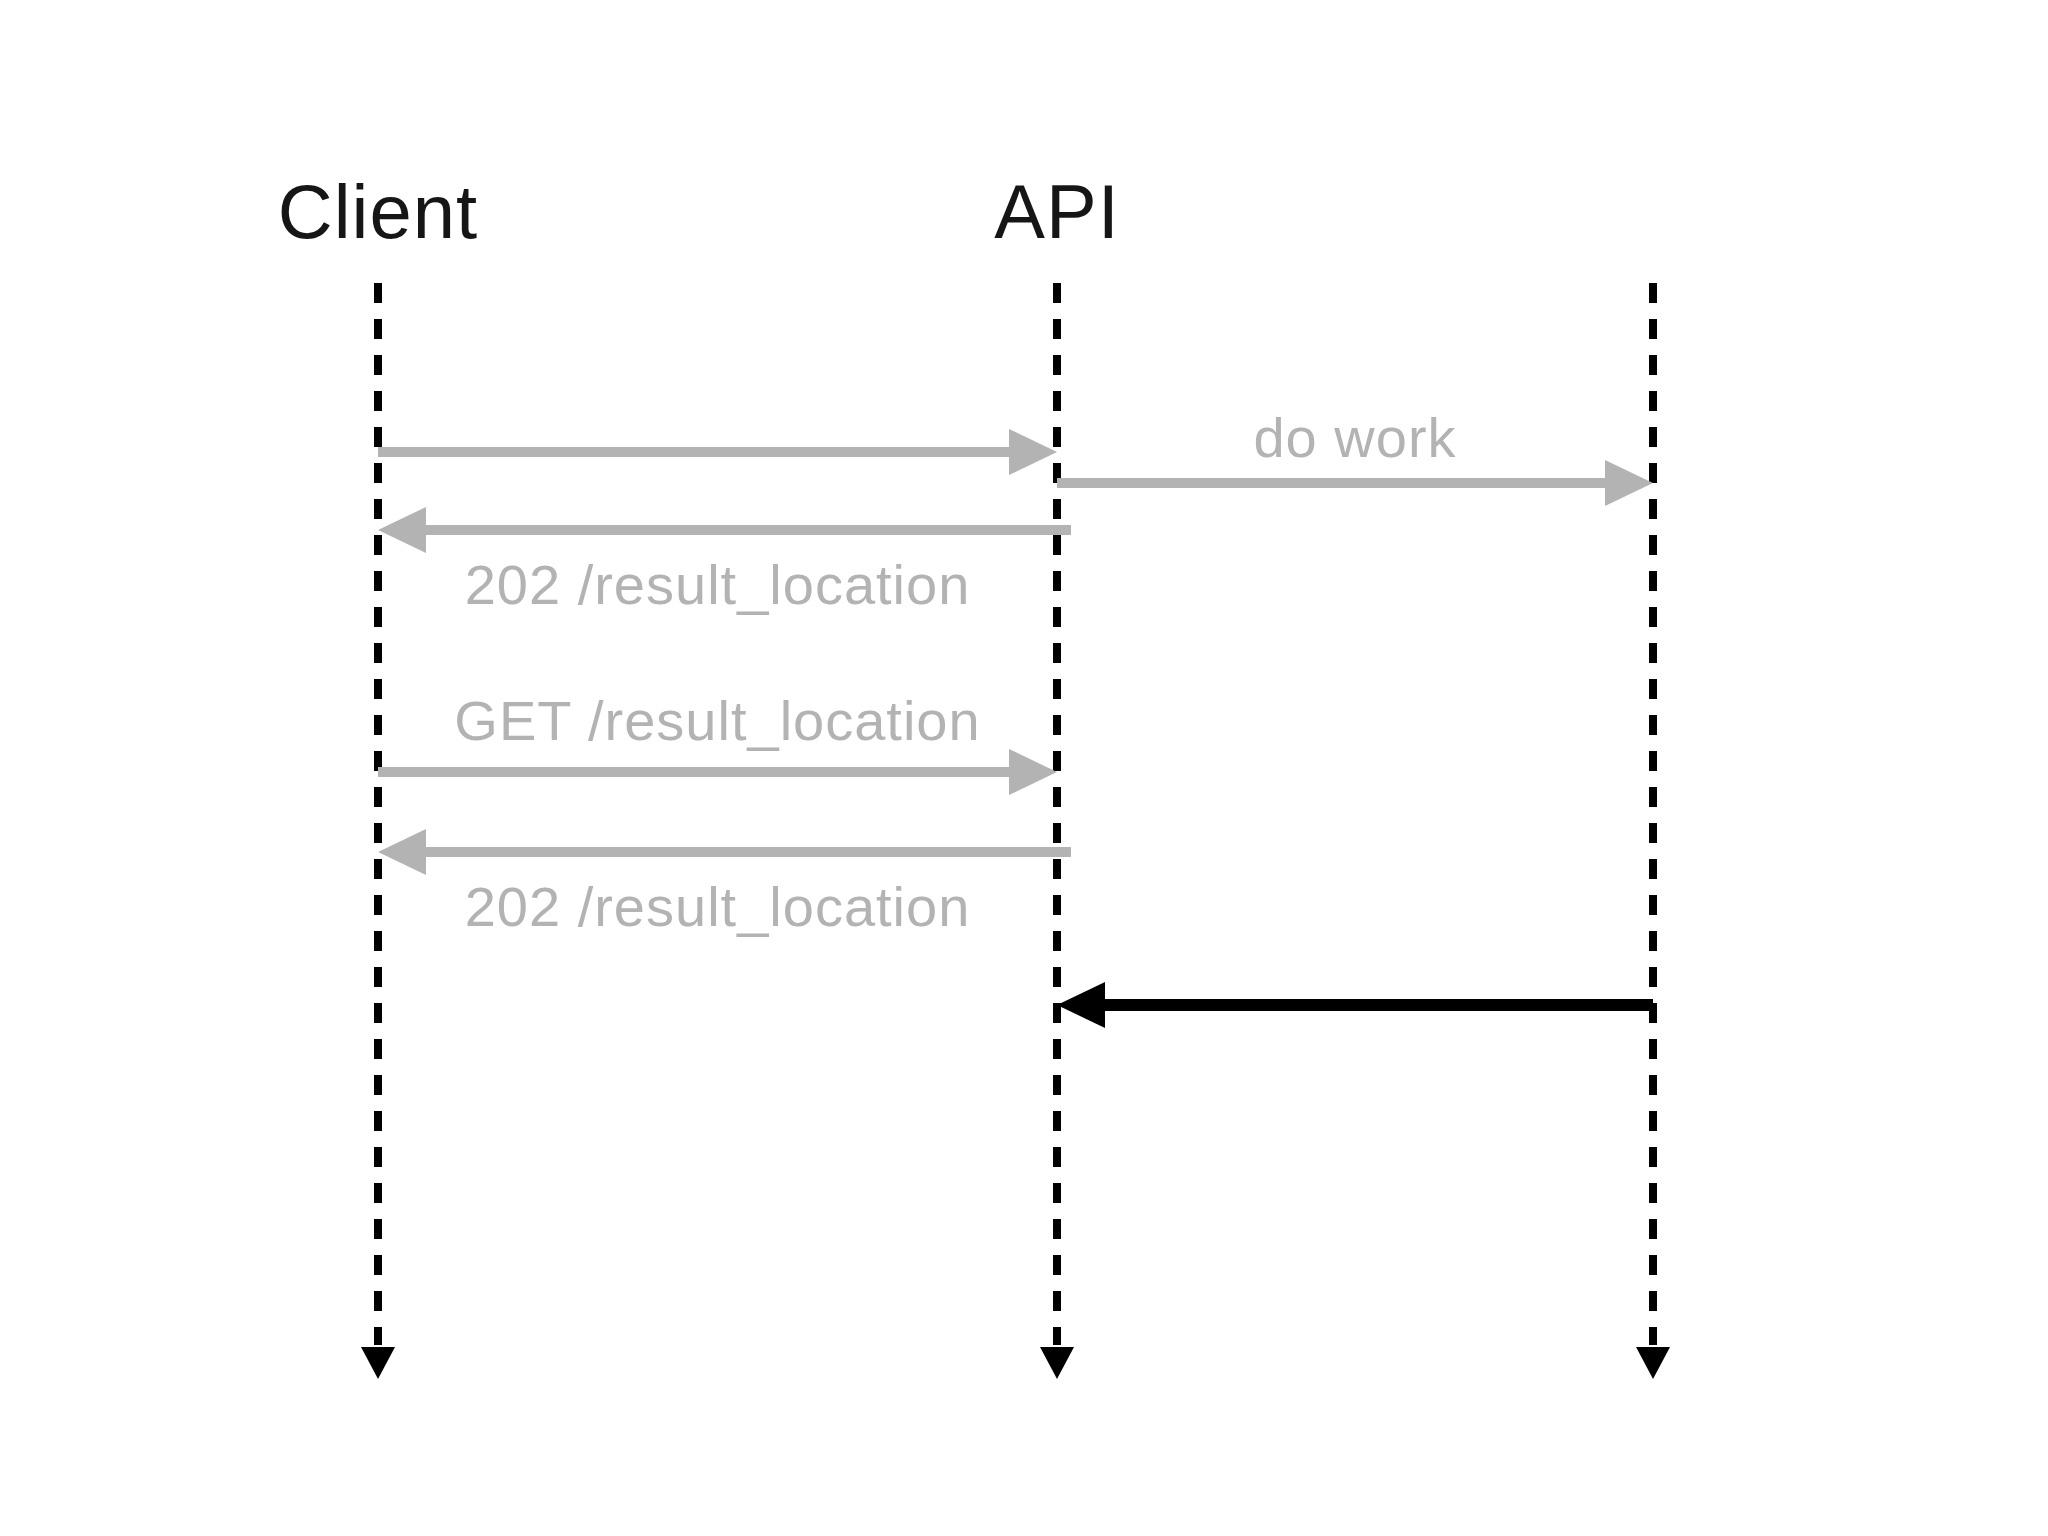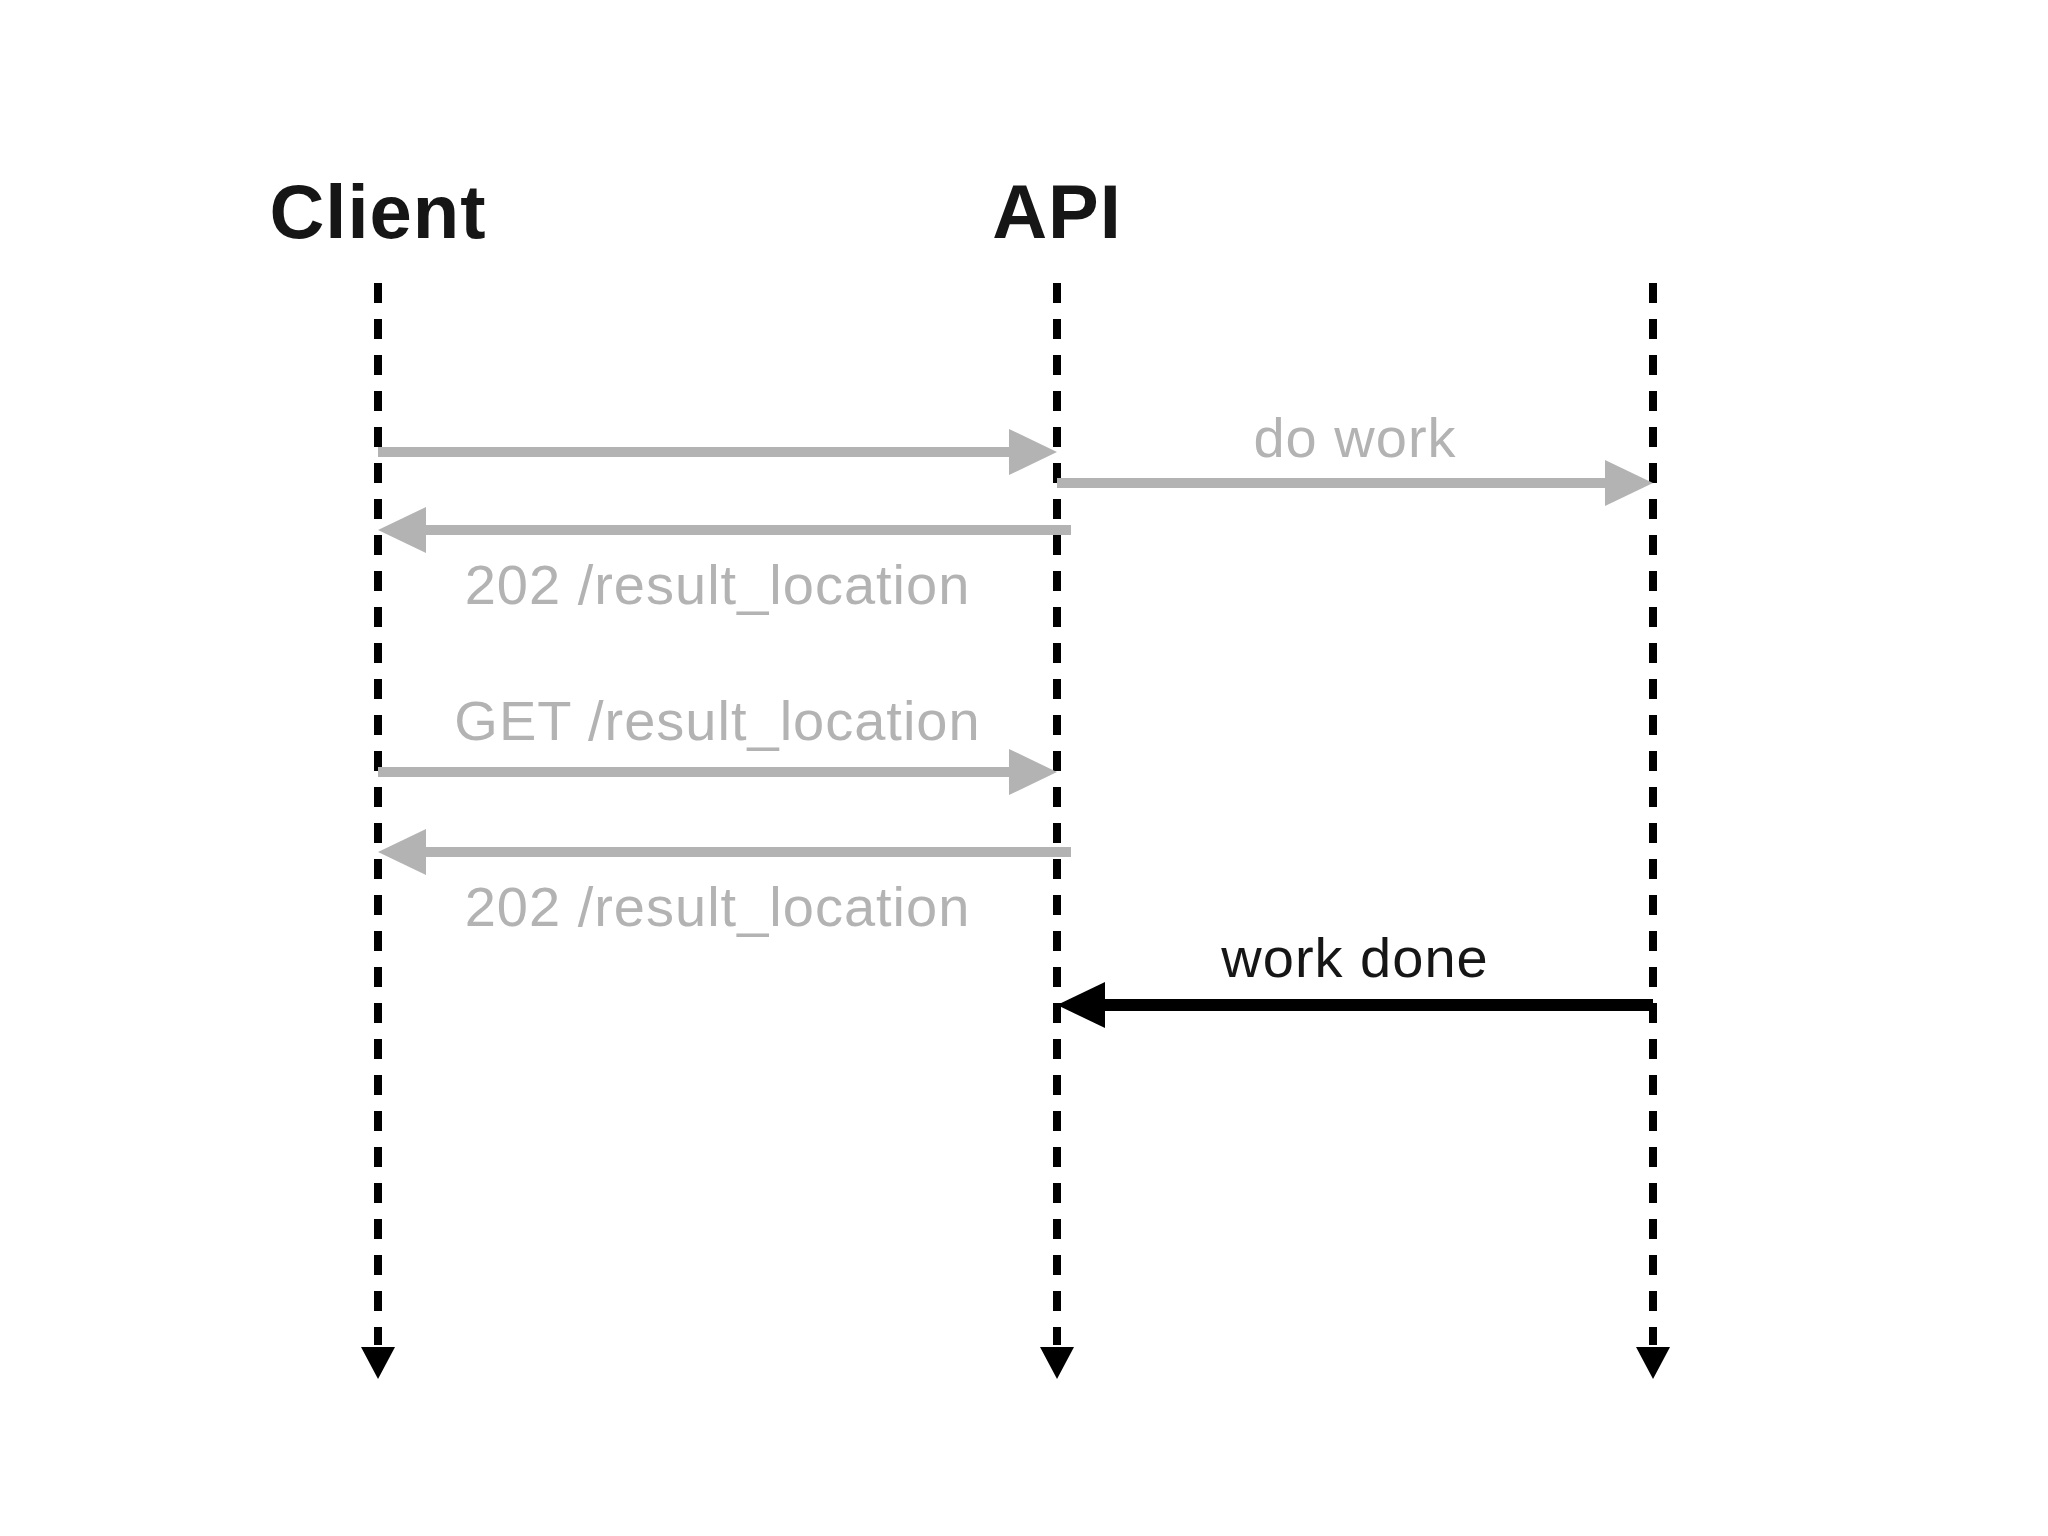--- a/index.html
+++ b/index.html
@@ -15,21 +15,21 @@
     overflow: hidden;
     font-family: "Liberation Sans", "DejaVu Sans", sans-serif;
   }
 
   
   .participant-label {
     position: absolute;
     top: 168px;
     transform: translateX(-50%);
     font-size: 76px;
-    font-weight: 700;
+    font-weight: 400;
     letter-spacing: 1px;
     color: var(--label, #161616);
     white-space: nowrap;
   }
 
   
   .lifeline {
     position: absolute;
     top: 283px;
     height: 1062px;
@@ -125,19 +125,18 @@
     <div class="shaft"></div>
     <div class="head"></div>
   </div>
 
   <div class="arrow left" style="left:378px; width:693px; top:829px">
     <div class="shaft"></div>
     <div class="head"></div>
   </div>
   <div class="msg-label gray" style="left:378px; width:679px; top:874px">202 /result_location</div>
 
-  <div class="msg-label" style="left:1057px; width:596px; top:925px">work done</div>
   <div class="arrow left black" style="left:1057px; width:596px; top:982px">
     <div class="shaft"></div>
     <div class="head"></div>
   </div>
 
 </div>
 
 </body></html>

